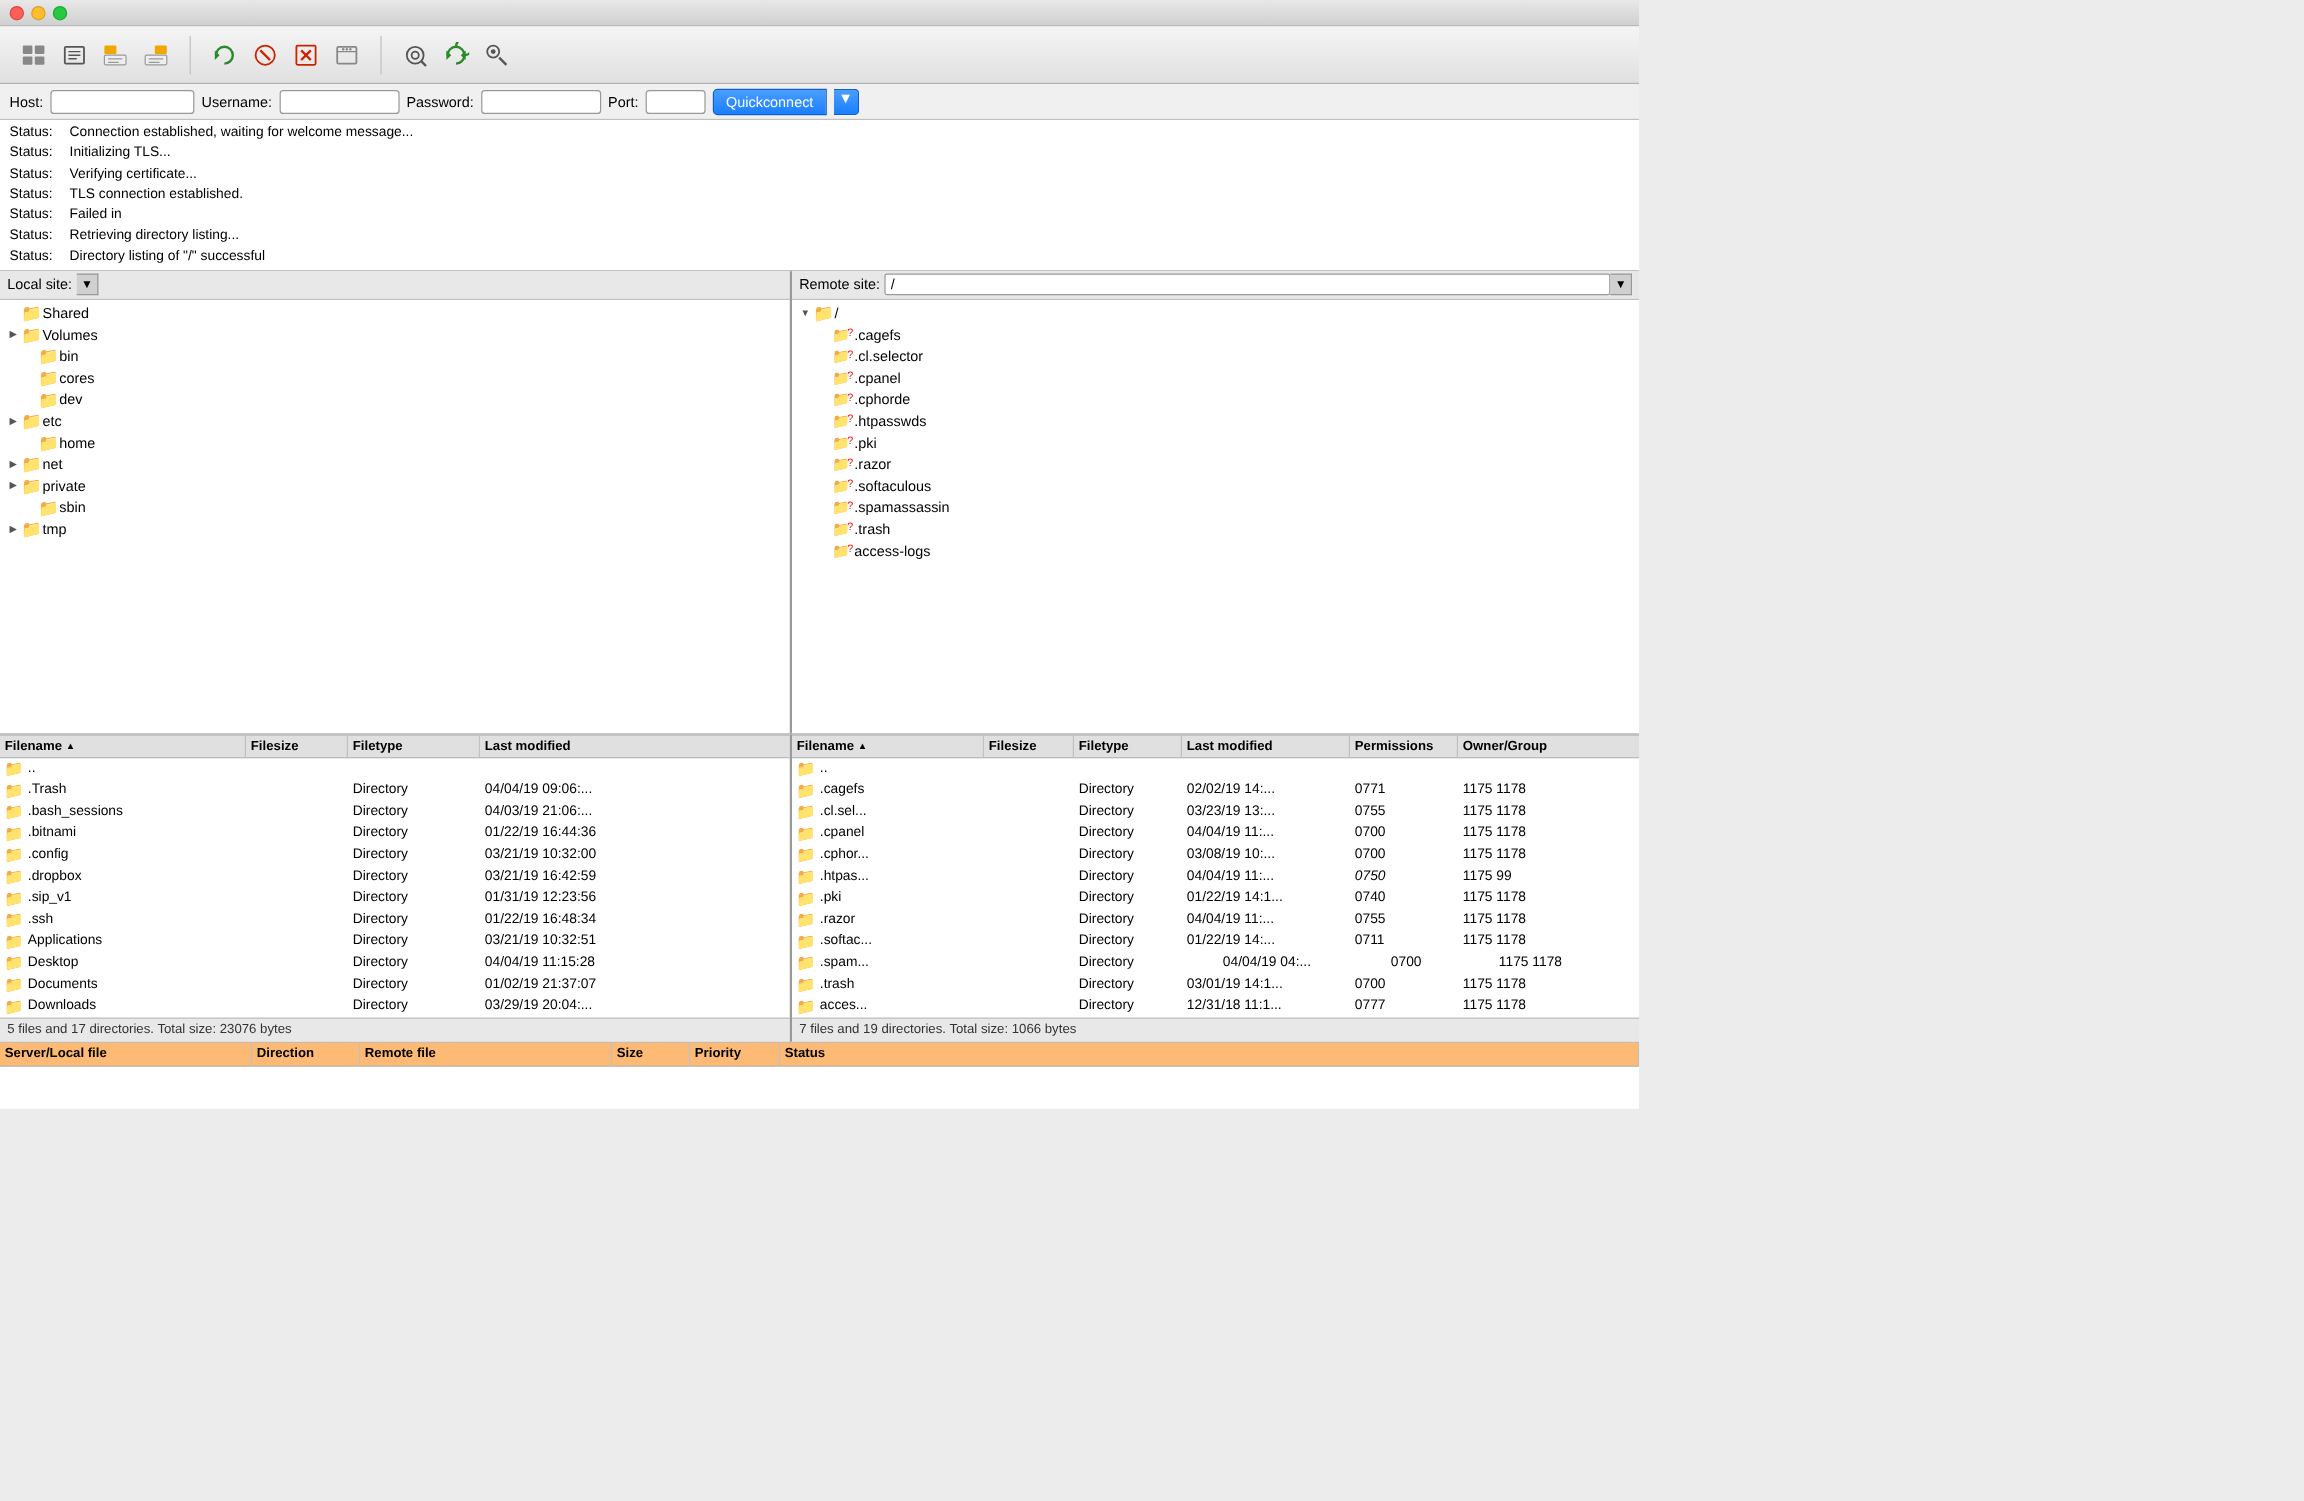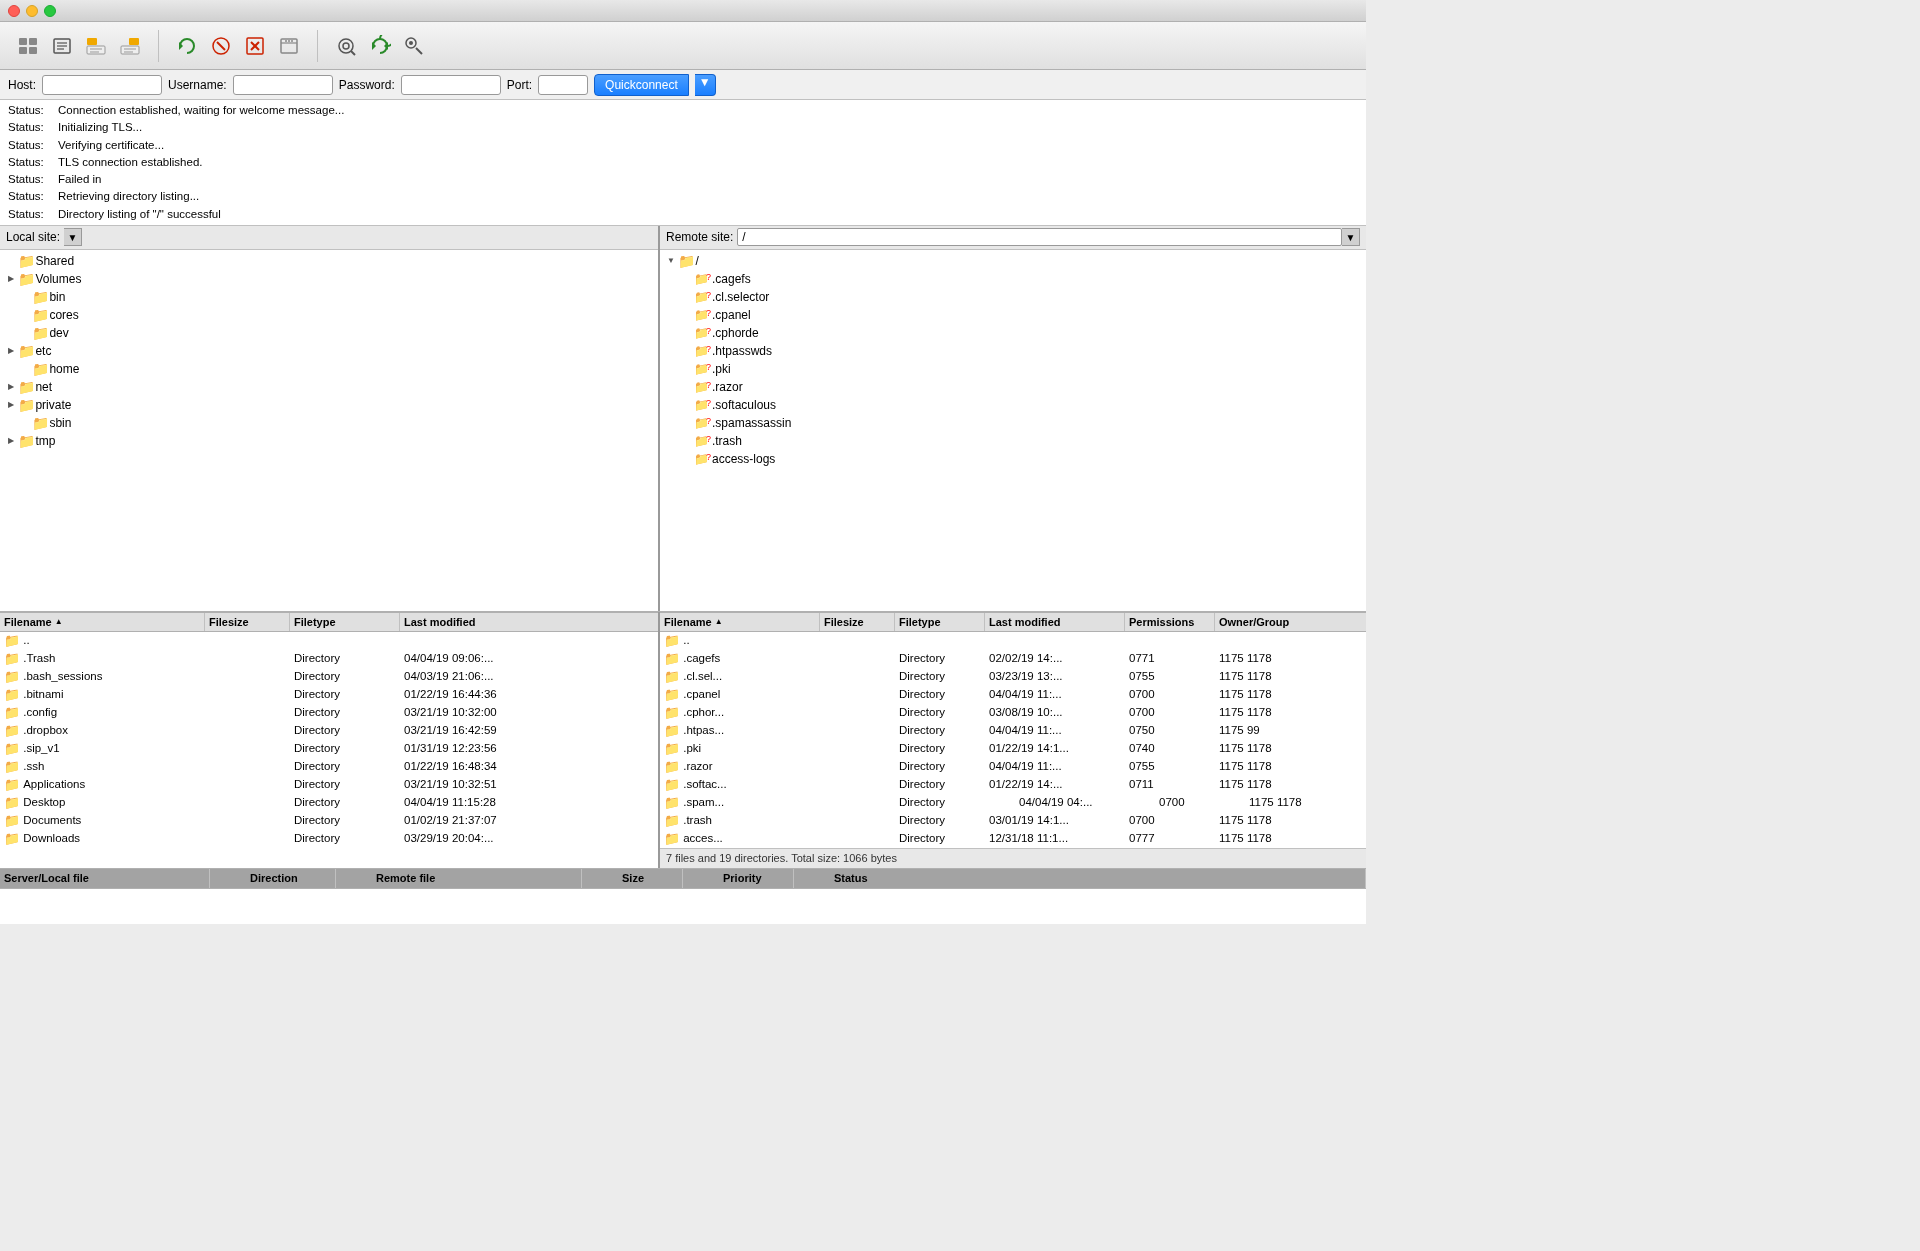--- a/index.html
+++ b/index.html
@@ -258,24 +258,23 @@
 
     
     .transfer-queue {
       display: flex;
       flex-direction: column;
       height: 160px;
       border-bottom: 1px solid #c0c0c0;
     }
     .queue-header {
       display: flex;
-      background: #a3a3a3;
+      background: #fdba74;
       border-bottom: 1px solid #b0b0b0;
       height: 20px;
-      gap: 36px;
     }
     .qh-cell {
       display: flex;
       align-items: center;
       padding: 0 4px;
       font-size: 11px;
       font-weight: 600;
       border-right: 1px solid #c0c0c0;
       cursor: pointer;
     }
@@ -759,20 +758,23 @@
       <div class="file-row">
         <div class="fc-cell" style="width:205px;">
             <span class="file-icon">📁</span>
             <span>Downloads</span>
           </div>
         <div class="fc-cell" style="width:85px;"></div>
         <div class="fc-cell" style="width:110px;">Directory</div>
         <div class="fc-cell" style="flex:1;">03/29/19 20:04:...</div>
       </div>
     </div>
+    <div class="statusbar">
+      <span>5 files and 17 directories. Total size: 23076 bytes</span>
+    </div>
   </div>
 
   <div style="flex:1; display:flex; flex-direction:column;">
     <div class="filelist-header">
       <div class="fh-cell" style="width:160px;">
         <span>Filename</span>
         <span class="fh-arrow">▲</span>
       </div>
       <div class="fh-cell" style="width:75px;">
         <span>Filesize</span>
@@ -847,21 +849,21 @@
         <div class="fc-cell" style="flex:1;">1175 1178</div>
       </div>
       <div class="file-row">
         <div class="fc-cell" style="width:160px;">
             <span class="file-icon">📁</span>
             <span>.htpas...</span>
           </div>
         <div class="fc-cell" style="width:75px;"></div>
         <div class="fc-cell" style="width:90px;">Directory</div>
         <div class="fc-cell" style="width:140px;">04/04/19 11:...</div>
-        <div class="fc-cell" style="width:90px;">0750</div>
+        <div class="fc-cell" style="width:90px;font-style:italic;">0750</div>
         <div class="fc-cell" style="flex:1;">1175 99</div>
       </div>
       <div class="file-row">
         <div class="fc-cell" style="width:160px;">
             <span class="file-icon">📁</span>
             <span>.pki</span>
           </div>
         <div class="fc-cell" style="width:75px;"></div>
         <div class="fc-cell" style="width:90px;">Directory</div>
         <div class="fc-cell" style="width:140px;">01/22/19 14:1...</div>

